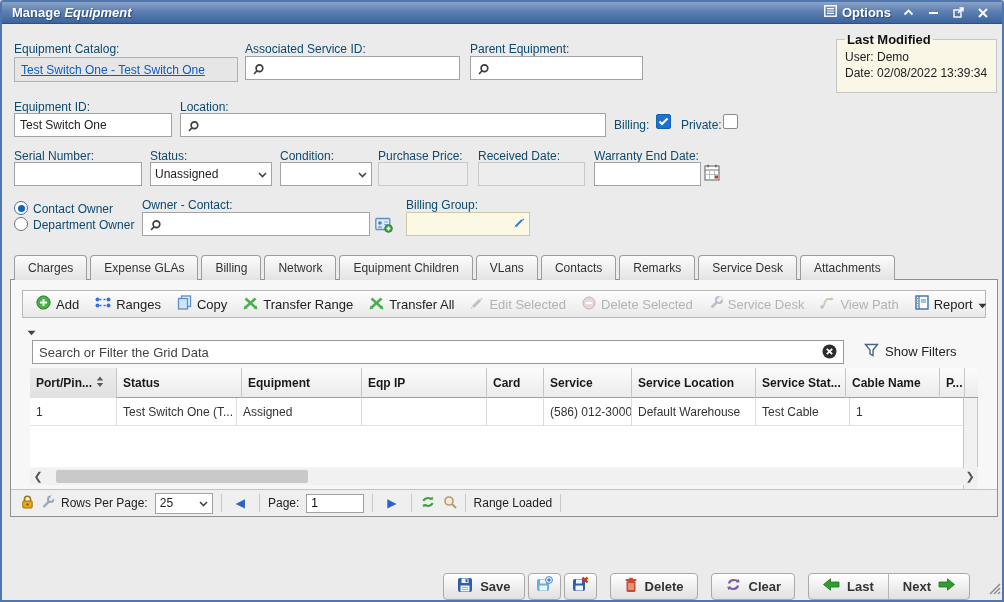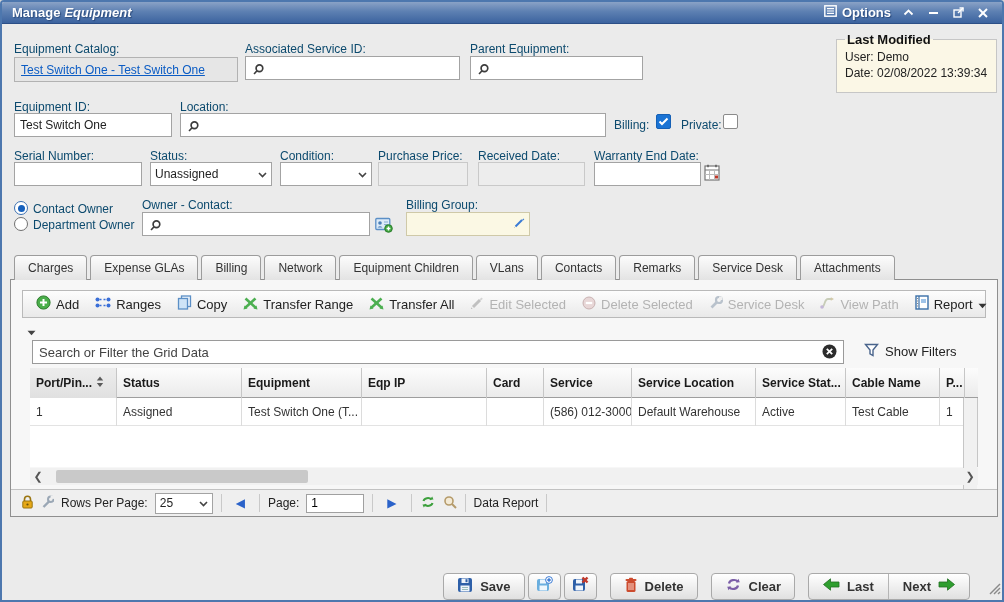--- a/index.html
+++ b/index.html
@@ -492,27 +492,26 @@
             <span>Cable Name</span>
           </div>
         <div class="gh" style="width:24px;border-right:none;">
             <span>P...</span>
           </div>
         <div class="gh" style="width:14px;border-right:none;border-left:1px solid #c6c6c6;"></div>
       </div>
       <div class="gbody" style="position:relative;">
         <div class="grow">
           <div class="gc" style="width:87px;">1</div>
+          <div class="gc" style="width:120px;">Test Switch One (T...</div>
           <div class="gc" style="width:125px;">Assigned</div>
-          <div class="gc" style="width:120px;">Test Switch One (T...</div>
           <div class="gc" style="width:125px;"></div>
           <div class="gc" style="width:57px;"></div>
           <div class="gc" style="width:88px;">(586) 012-3000</div>
           <div class="gc" style="width:124px;">Default Warehouse</div>
-          <div class="gc" style="width:90px;">Active</div>
           <div class="gc" style="width:94px;">Test Cable</div>
           <div class="gc" style="width:24px;border-right:none;">1</div>
         </div>
         <div class="vscroll"></div>
       </div>
     </div>
 
     <div class="hscroll">
       <div class="hs-arrow">❮</div>
       <div class="hs-track">
@@ -551,21 +550,21 @@
             <path d="M3.5 6 a4.5 3.5 0 0 1 8 -1.5" fill="none" stroke="#3da03d" stroke-width="2"></path>
             <polygon points="13.5,4.5 9.5,4.8 12.2,1.6" fill="#3da03d"></polygon>
             <path d="M12.5 8 a4.5 3.5 0 0 1 -8 1.5" fill="none" stroke="#3da03d" stroke-width="2"></path>
             <polygon points="2.5,9.5 6.5,9.2 3.8,12.4" fill="#3da03d"></polygon>
           </svg></span>
       <span><svg width="14" height="14" viewBox="0 0 14 14">
             <circle cx="6" cy="6" r="4" fill="#f3ead6" stroke="#b59b6a" stroke-width="1.6"></circle>
             <line x1="9" y1="9" x2="13" y2="13" stroke="#b59b6a" stroke-width="2"></line>
           </svg></span>
       <div class="vsep"></div>
-      <span>Data Report</span>
+      <span>Range Loaded</span>
       <div class="vsep"></div>
     </div>
   </div>
 
   <div class="footer">
     <div class="btn-row">
       <div class="fbtn">
         <span><svg width="16" height="16" viewBox="0 0 16 16">
               <rect x="1" y="1" width="14" height="14" rx="2" fill="#2d5fa8"></rect>
               <rect x="4.5" y="1.5" width="7" height="4.5" fill="#eef4fb"></rect>

